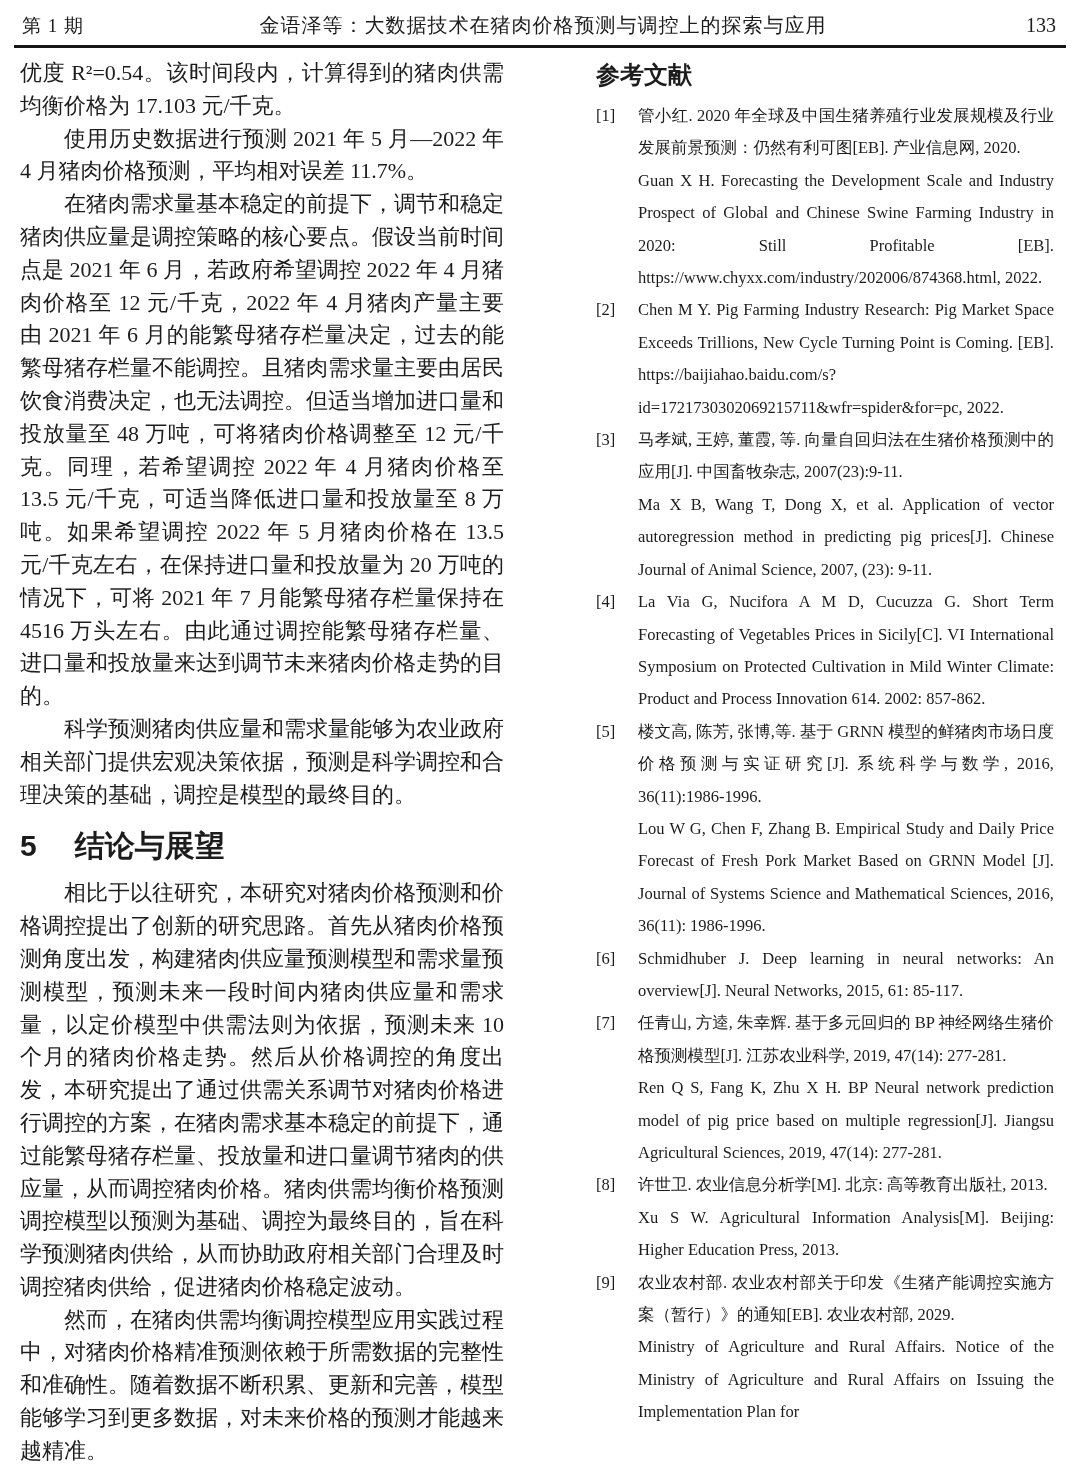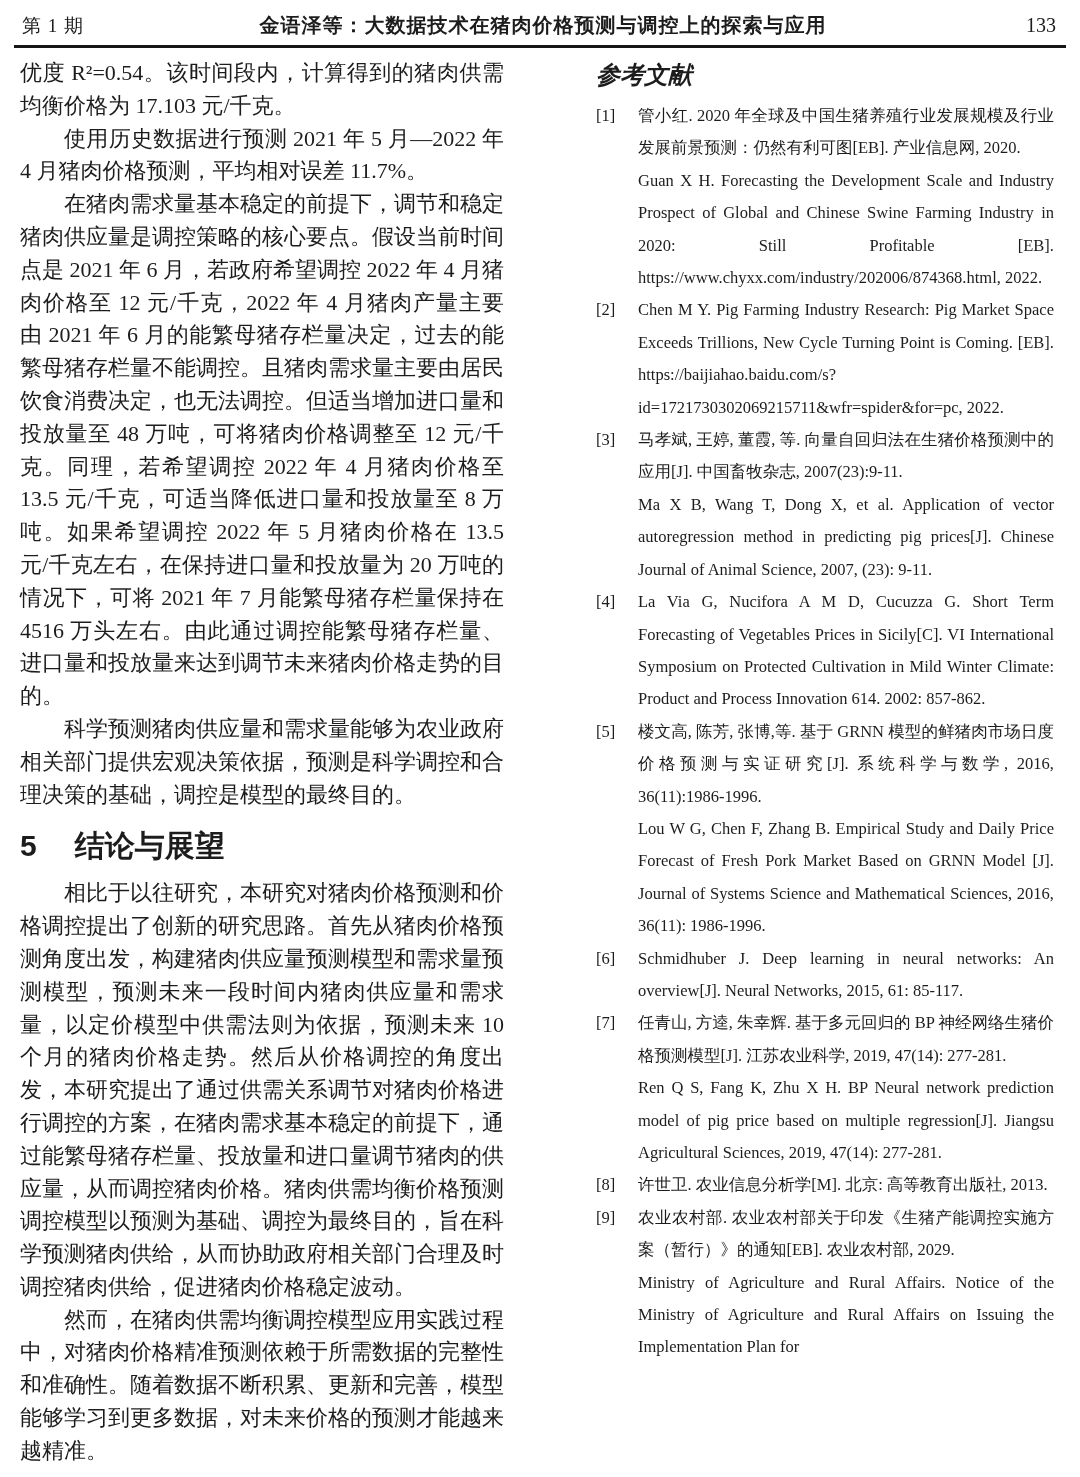--- a/index.html
+++ b/index.html
@@ -10,21 +10,21 @@
     box-sizing:border-box;
   }
   .page-header{
     display:flex;justify-content:space-between;align-items:baseline;
     padding:12px 24px 4px 22px;
     gap:11px;
   }
   .issue-label{font-size:19px;letter-spacing:1px;white-space:nowrap;}
   .running-title{
     font-family:"Liberation Sans","DejaVu Sans",sans-serif;
-    font-weight:bold;font-size:20px;letter-spacing:1px;
+    font-weight:normal;font-size:20px;letter-spacing:1px;
     flex:1;text-align:center;
   }
   .page-number{font-size:20px;white-space:nowrap;margin-left:24px;}
   .header-rule{border:none;border-top:3.5px solid #161616;margin:2px 14px 0 14px;}
 
   .columns{display:flex;gap:92px;padding:9px 26px 0 20px;}
   .col-left{width:484px;flex:none;}
   .col-right{flex:1;min-width:0;}
 
   
@@ -36,21 +36,21 @@
 
   .section-heading{
     font-family:"Liberation Sans","DejaVu Sans",sans-serif;
     font-weight:600;font-size:30px;line-height:40px;
     margin:15px 0 11px 0;display:flex;gap:38px;align-items:baseline;
   }
 
   
   .ref-heading{
     font-family:"Liberation Sans","DejaVu Sans",sans-serif;
-    font-weight:bold;font-size:24px;line-height:36px;margin:0 0 7px 0;font-style:italic;
+    font-weight:bold;font-size:24px;line-height:36px;margin:0 0 7px 0;
   }
   .reference{display:flex;font-size:16.5px;line-height:32.4px;}
   .ref-label{flex:none;width:42px;}
   .ref-body{flex:1;min-width:0;}
   .ref-line{margin:0;text-align:justify;overflow-wrap:break-word;}
 </style>
 </head>
 <body>
 
 <header class="page-header">
@@ -130,20 +130,21 @@
       <div class="ref-body">
         <p class="ref-line">任青山, 方逵, 朱幸辉. 基于多元回归的 BP 神经网络生猪价格预测模型[J]. 江苏农业科学, 2019, 47(14): 277-281.</p>
         <p class="ref-line">Ren Q S, Fang K, Zhu X H. BP Neural network prediction model of pig price based on multiple regression[J]. Jiangsu Agricultural Sciences, 2019, 47(14): 277-281.</p>
       </div>
     </div>
 
     <div class="reference">
       <span class="ref-label">[8]</span>
       <div class="ref-body">
         <p class="ref-line">许世卫. 农业信息分析学[M]. 北京: 高等教育出版社, 2013.</p>
+        <p class="ref-line">Xu S W. Agricultural Information Analysis[M]. Beijing: Higher Education Press, 2013.</p>
       </div>
     </div>
 
     <div class="reference">
       <span class="ref-label">[9]</span>
       <div class="ref-body">
         <p class="ref-line">农业农村部. 农业农村部关于印发《生猪产能调控实施方案（暂行）》的通知[EB]. 农业农村部, 2029.</p>
         <p class="ref-line">Ministry of Agriculture and Rural Affairs. Notice of the Ministry of Agriculture and Rural Affairs on Issuing the Implementation Plan for</p>
       </div>
     </div>

